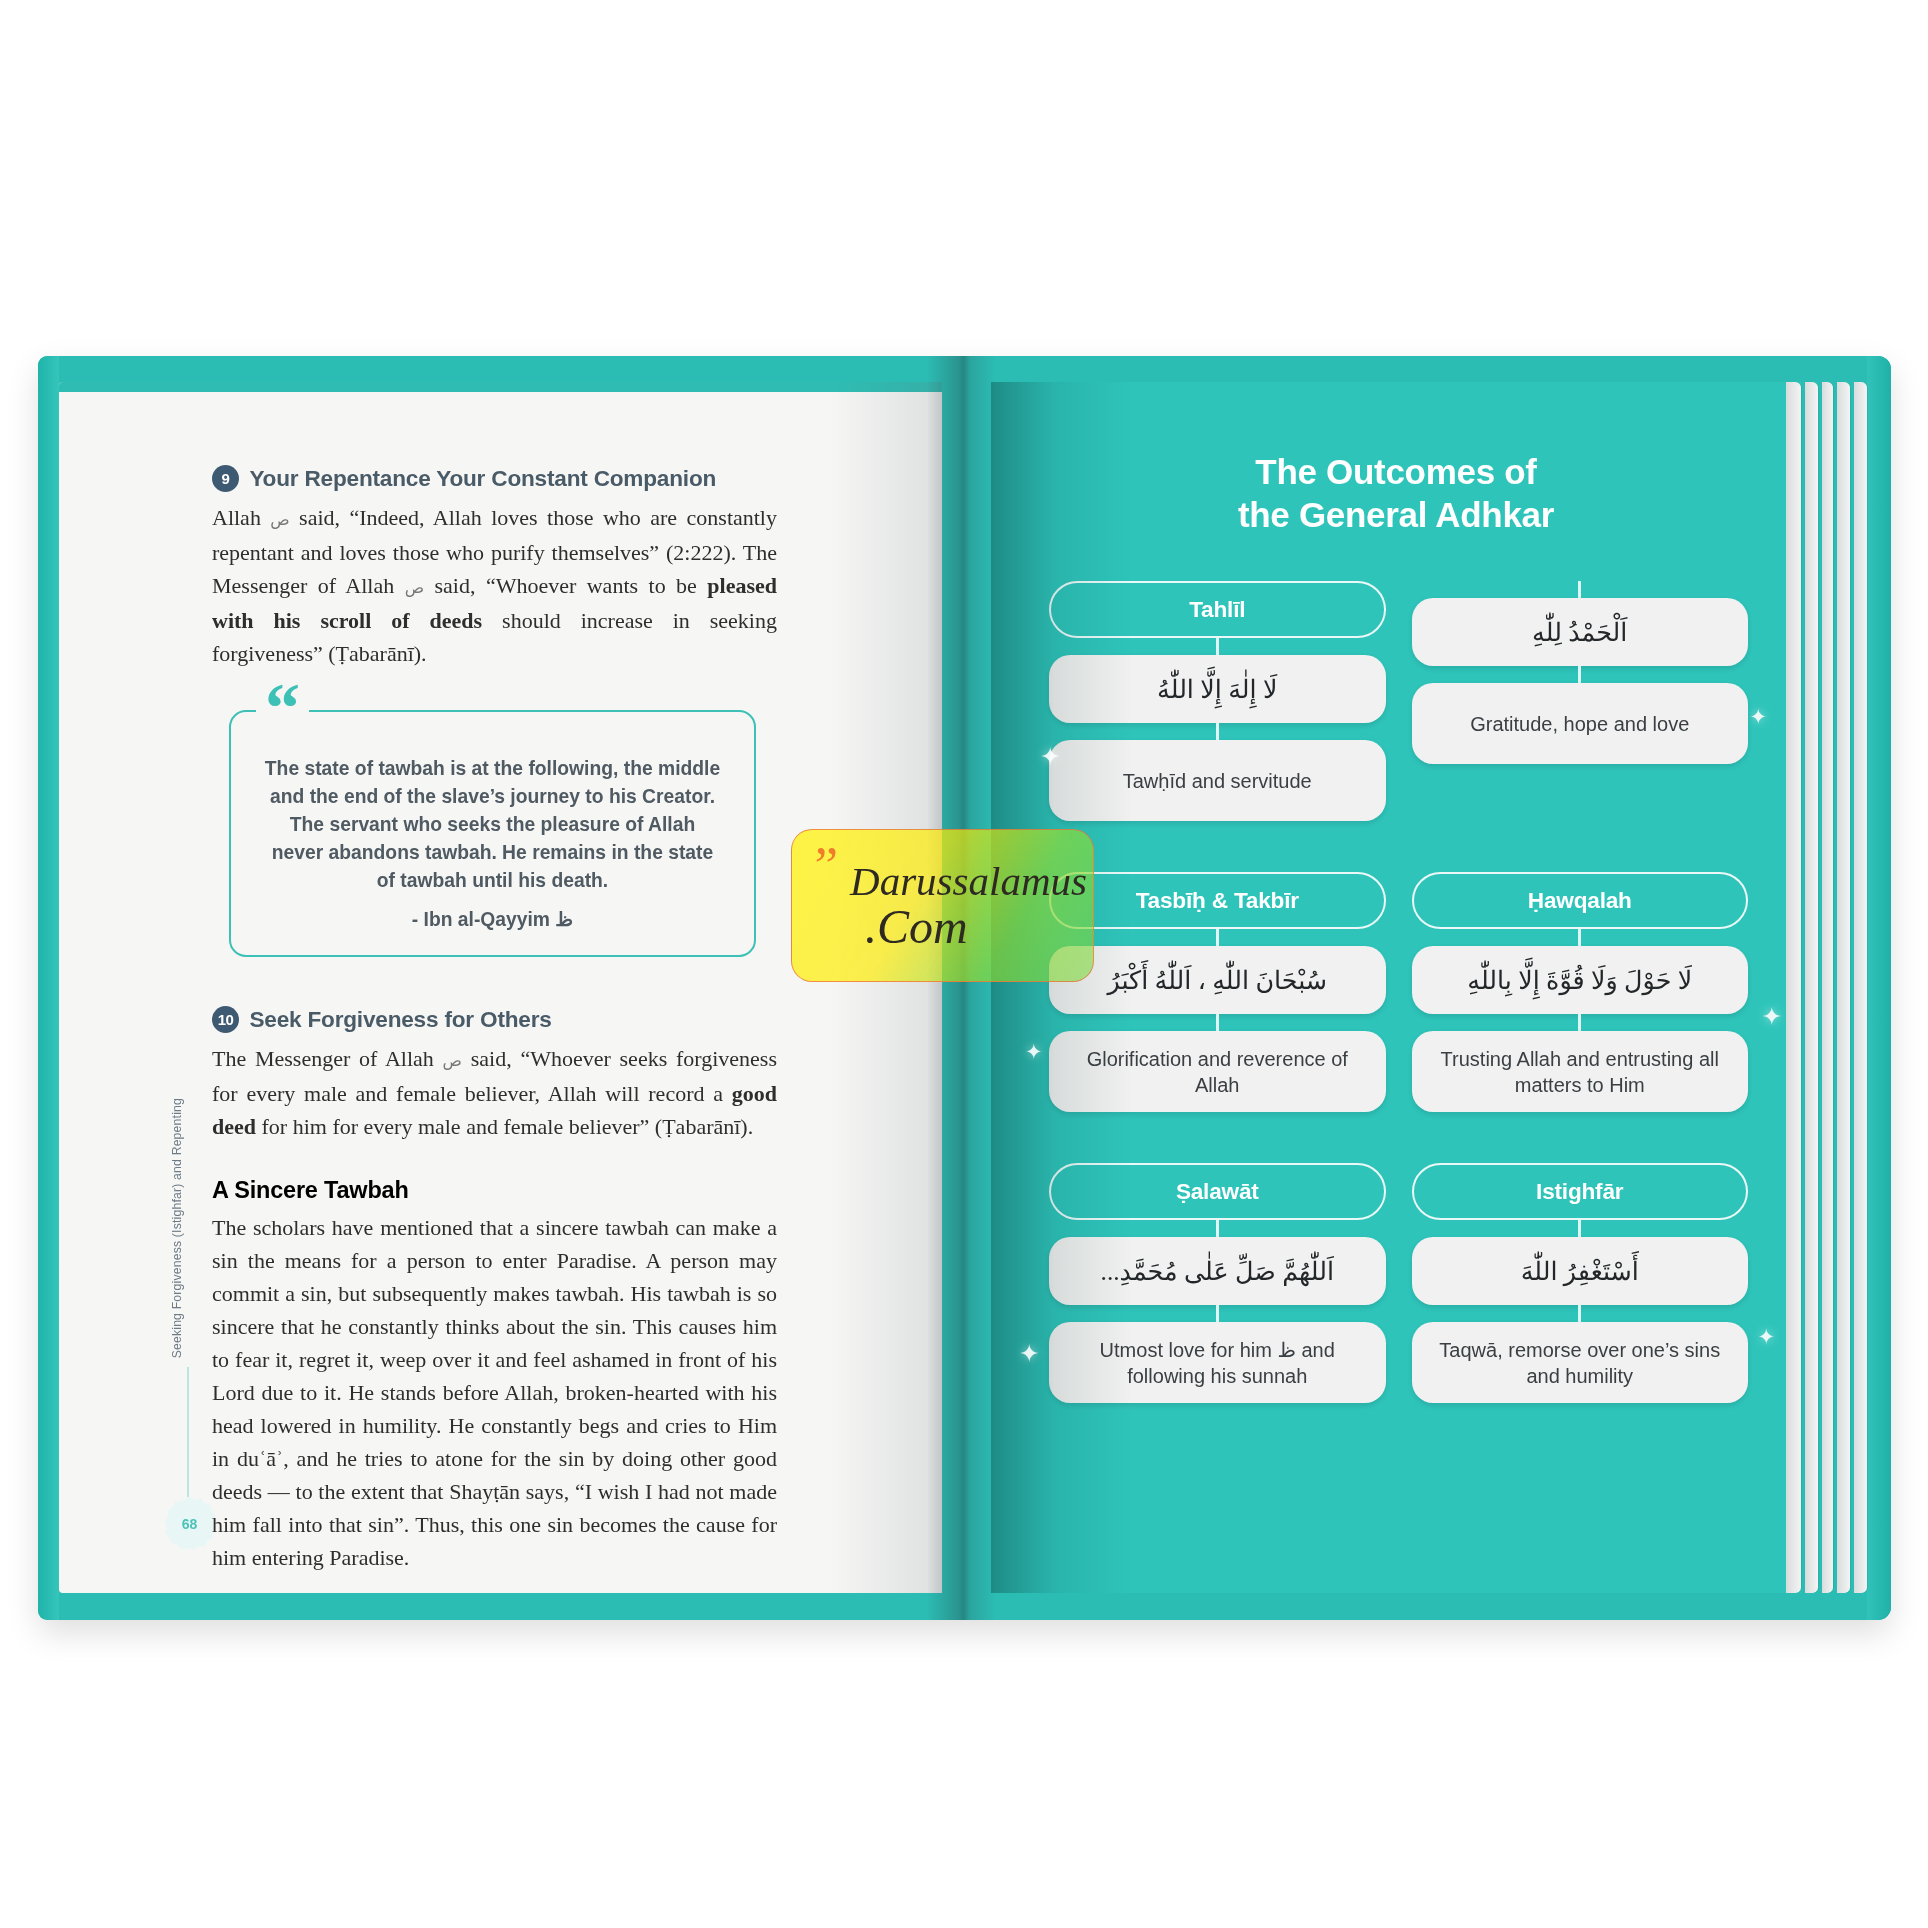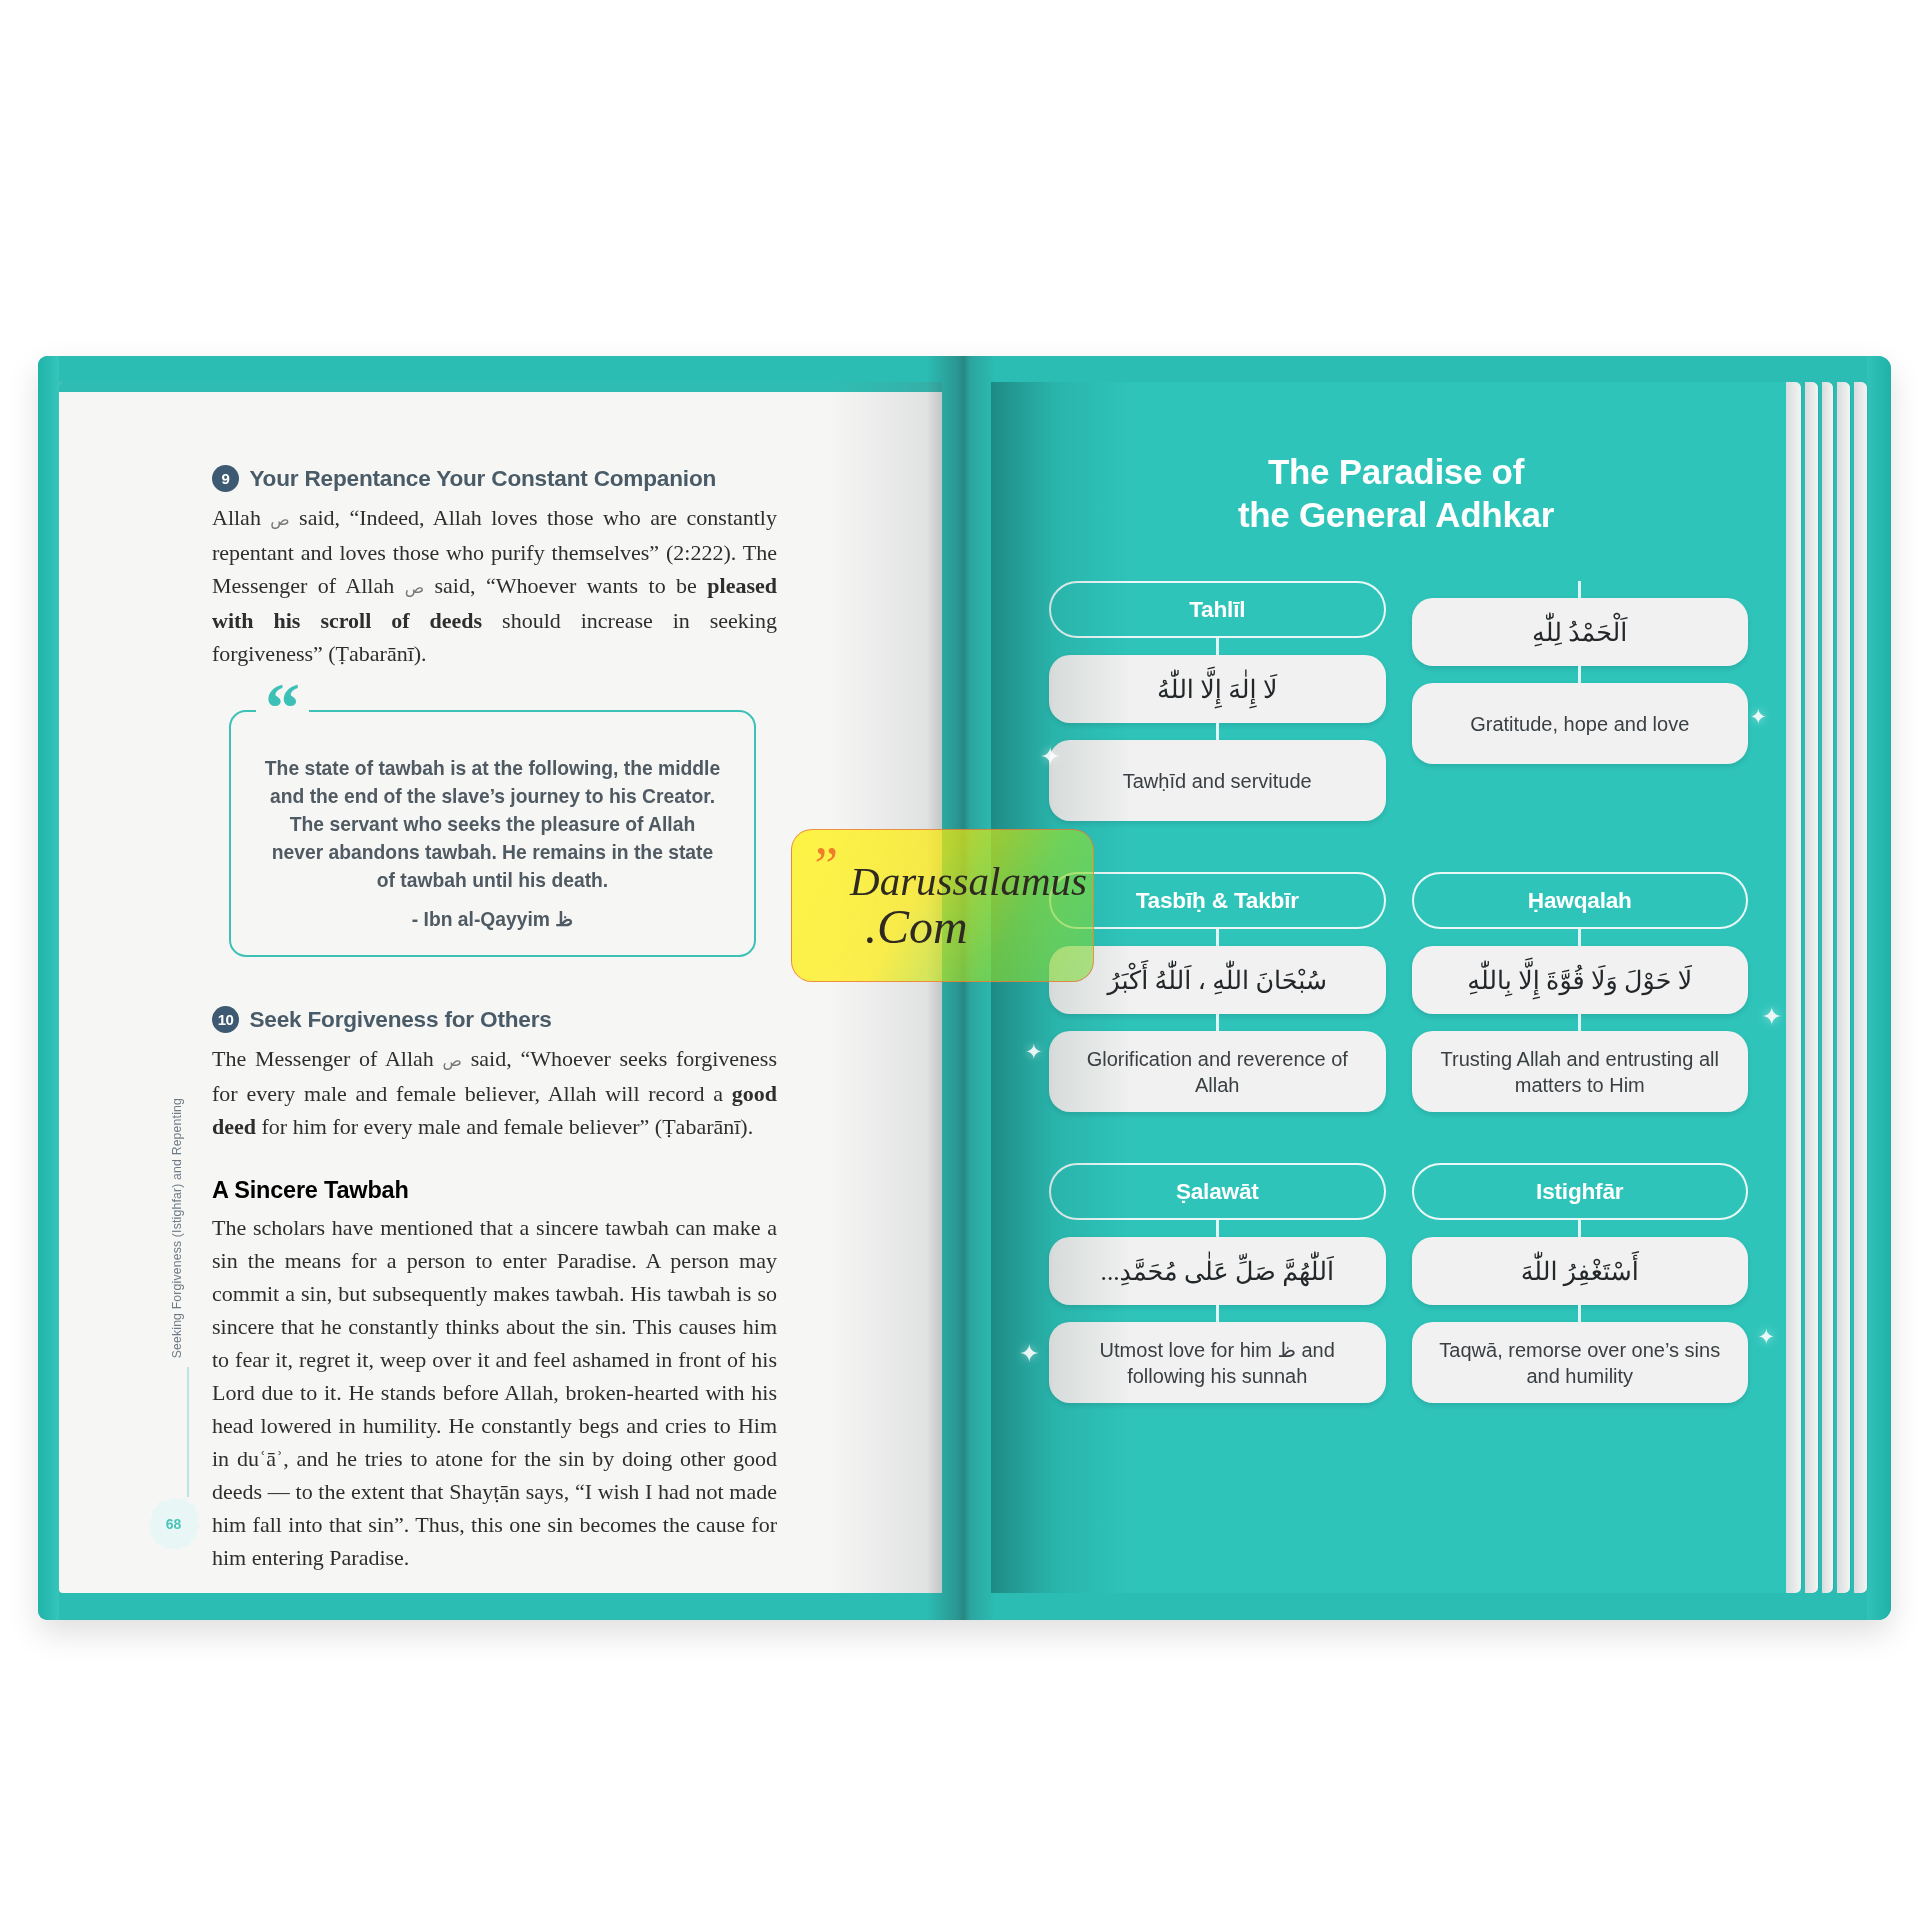--- a/index.html
+++ b/index.html
@@ -202,21 +202,21 @@
   .vertical-rule {
     position: absolute;
     left: 128px;
     top: 985px;
     width: 1.9px;
     height: 130px;
     background: #b9e6e2;
   }
   .page-num {
     position: absolute;
-    left: 88px;
+    left: 104px;
     top: 1115px;
     width: 53px; height: 53px;
     display: flex;
     align-items: center;
     justify-content: center;
     font-size: 14px;
     font-weight: bold;
     color: #4bc3b8;
   }
   .page-num .scallop {
@@ -412,21 +412,21 @@
         </div>
         <p class="body-p">The Messenger of Allah <span class="sym">ص</span> said, “Whoever seeks forgiveness for every male and female believer, Allah will record a <b>good deed</b> for him for every male and female believer” (Ṭabarānī).</p>
 
         <div class="sub-heading">A Sincere Tawbah</div>
         <p class="body-p">The scholars have mentioned that a sincere tawbah can make a sin the means for a person to enter Paradise. A person may commit a sin, but subsequently makes tawbah. His tawbah is so sincere that he constantly thinks about the sin. This causes him to fear it, regret it, weep over it and feel ashamed in front of his Lord due to it. He stands before Allah, broken-hearted with his head lowered in humility. He constantly begs and cries to Him in duʿāʾ, and he tries to atone for the sin by doing other good deeds — to the extent that Shayṭān says, “I wish I had not made him fall into that sin”. Thus, this one sin becomes the cause for him entering Paradise.</p>
       </div>
     </div>
 
     <div class="page-right">
       <div class="right-title">
-        <div>The Paradise of</div>
+        <div>The Outcomes of</div>
         <div>the General Adhkar</div>
       </div>
 
       <div class="sparkle" style="left:49px;top:363px;font-size:24.5px;">✦</div>
       <div class="sparkle" style="right:34px;top:324px;font-size:21px;">✦</div>
       <div class="sparkle" style="right:19px;top:623px;font-size:24.5px;">✦</div>
       <div class="sparkle" style="left:34px;top:659px;font-size:21px;">✦</div>
       <div class="sparkle" style="left:28px;top:960px;font-size:24.5px;">✦</div>
       <div class="sparkle" style="right:26px;top:944px;font-size:21px;">✦</div>
 

